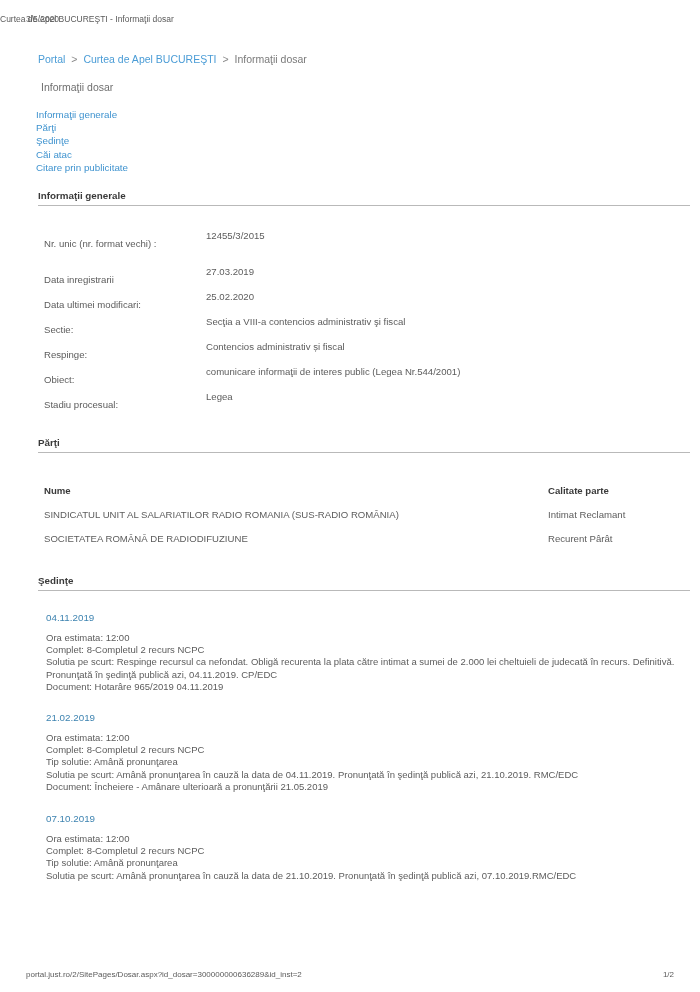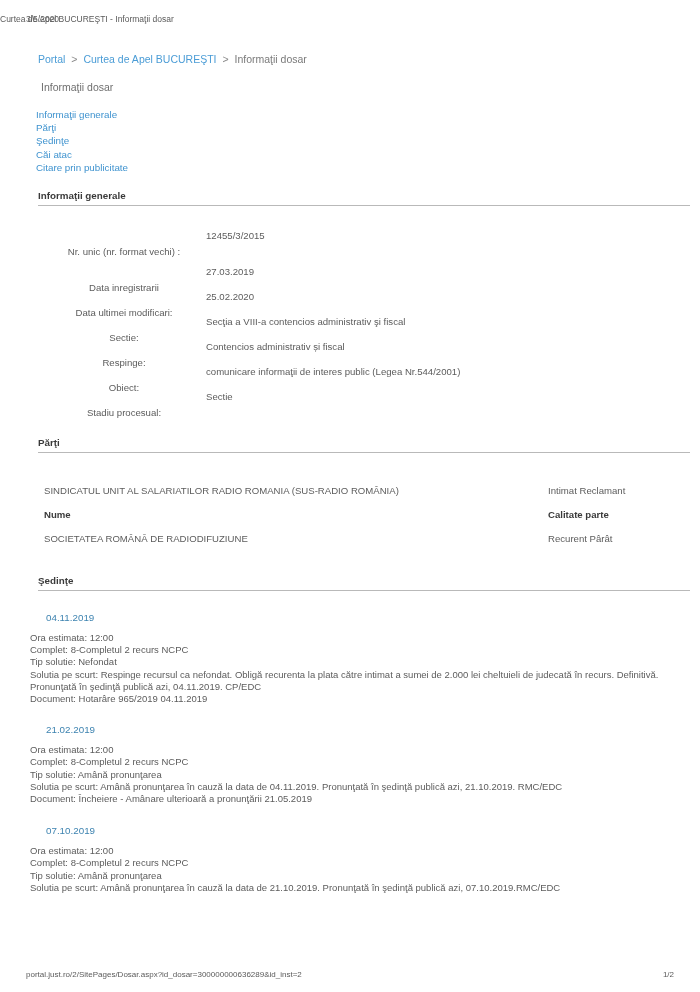--- a/index.html
+++ b/index.html
@@ -80,21 +80,21 @@
 
   
   .info-table {
     position: absolute;
     left: 44px; top: 230px;
     font-size: 9.6px;
     color: #5c5c5c;
   }
   .info-row { position: relative; height: 25px; }
   .info-row.tall { height: 36px; }
-  .info-label { position: absolute; left: 0; top: 16px; width: 160px; line-height: 12.5px; text-align: center; }
+  .info-label { position: absolute; left: 0; top: 8px; width: 160px; line-height: 12.5px; }
   .info-value { position: absolute; left: 162px; top: 0; white-space: nowrap; }
 
   
   .parties {
     position: absolute;
     left: 44px; top: 485px;
     width: 646px;
     font-size: 9.6px;
   }
   .parties .prow { position: relative; height: 24px; }
@@ -110,21 +110,21 @@
     width: 692px;
   }
   .hearing { position: relative; margin-bottom: 0; }
   .hearing .hdate {
     margin-left: 46px;
     font-size: 9.8px;
     color: #3d83b0;
     padding-bottom: 9px;
   }
   .hearing .hbody {
-    margin-left: 30px;
+    margin-left: 46px;
     width: 636px;
     font-size: 9.5px;
     line-height: 12.2px;
     color: #5c5c5c;
   }
   .hearing .hbody div { white-space: normal; }
 
   .spacer-1 { height: 19px; }
   .spacer-2 { height: 20px; }
 
@@ -192,57 +192,56 @@
     <div class="info-row">
       <span class="info-label">Respinge:</span>
       <span class="info-value">Contencios administrativ și fiscal</span>
     </div>
     <div class="info-row">
       <span class="info-label">Obiect:</span>
       <span class="info-value">comunicare informaţii de interes public (Legea Nr.544/2001)</span>
     </div>
     <div class="info-row">
       <span class="info-label">Stadiu procesual:</span>
-      <span class="info-value">Sectie</span>
+      <span class="info-value">Legea</span>
     </div>
   </div>
 
   <div class="section-head" style="top:437px;">
     <span>Părţi</span>
     <div class="rule"></div>
   </div>
 
   <div class="parties">
+    <div class="prow hrow">
+      <span class="pname">Nume</span>
+      <span class="pqual">Calitate parte</span>
+    </div>
     <div class="prow drow">
       <span class="pname">SINDICATUL UNIT AL SALARIATILOR RADIO ROMANIA (SUS-RADIO ROMÂNIA)</span>
       <span class="pqual">Intimat Reclamant</span>
-    </div>
-    <div class="prow hrow">
-      <span class="pname">Nume</span>
-      <span class="pqual">Calitate parte</span>
     </div>
     <div class="prow drow">
       <span class="pname">SOCIETATEA ROMÂNĂ DE RADIODIFUZIUNE</span>
       <span class="pqual">Recurent Pârât</span>
     </div>
   </div>
 
   <div class="section-head" style="top:575px;">
     <span>Şedinţe</span>
     <div class="rule"></div>
   </div>
 
   <div class="hearings">
 
     <div class="hearing">
       <div class="hdate">04.11.2019</div>
       <div class="hbody">
         <div>Ora estimata: 12:00</div>
         <div>Complet: 8-Completul 2 recurs NCPC</div>
-        <div>Tip solutie: Nefondat</div>
         <div>Solutia pe scurt: Respinge recursul ca nefondat. Obligă recurenta la plata către intimat a sumei de 2.000 lei cheltuieli de judecată în recurs. Definitivă. Pronunţată în şedinţă publică azi, 04.11.2019. CP/EDC</div>
         <div>Document: Hotarâre  965/2019  04.11.2019</div>
       </div>
     </div>
 
     <div class="spacer-1"></div>
 
     <div class="hearing">
       <div class="hdate">21.02.2019</div>
       <div class="hbody">

